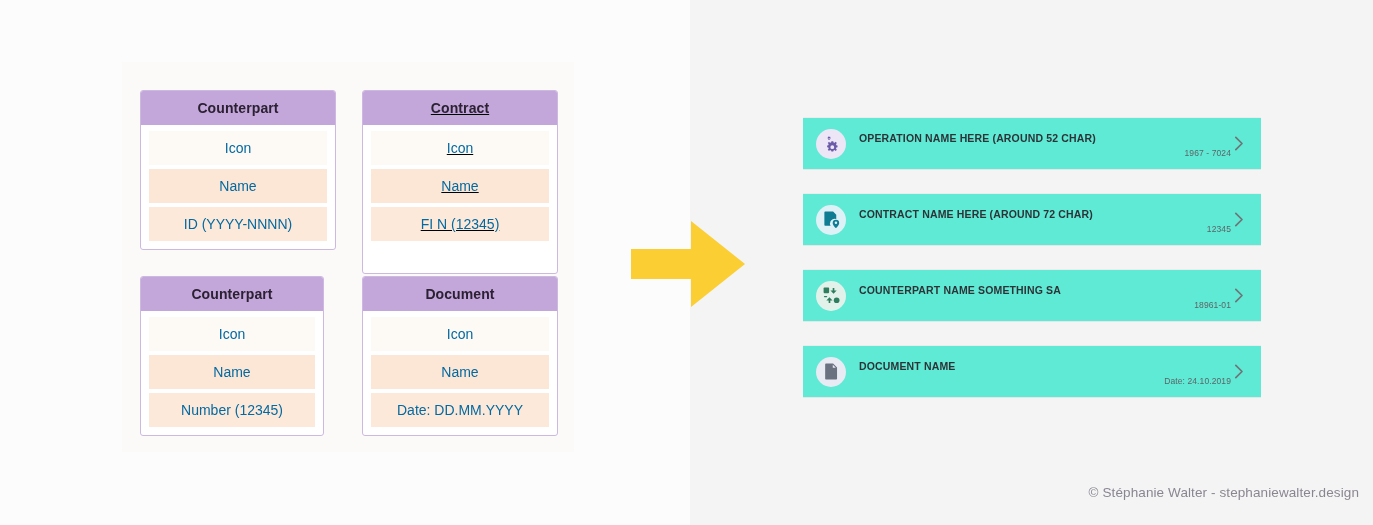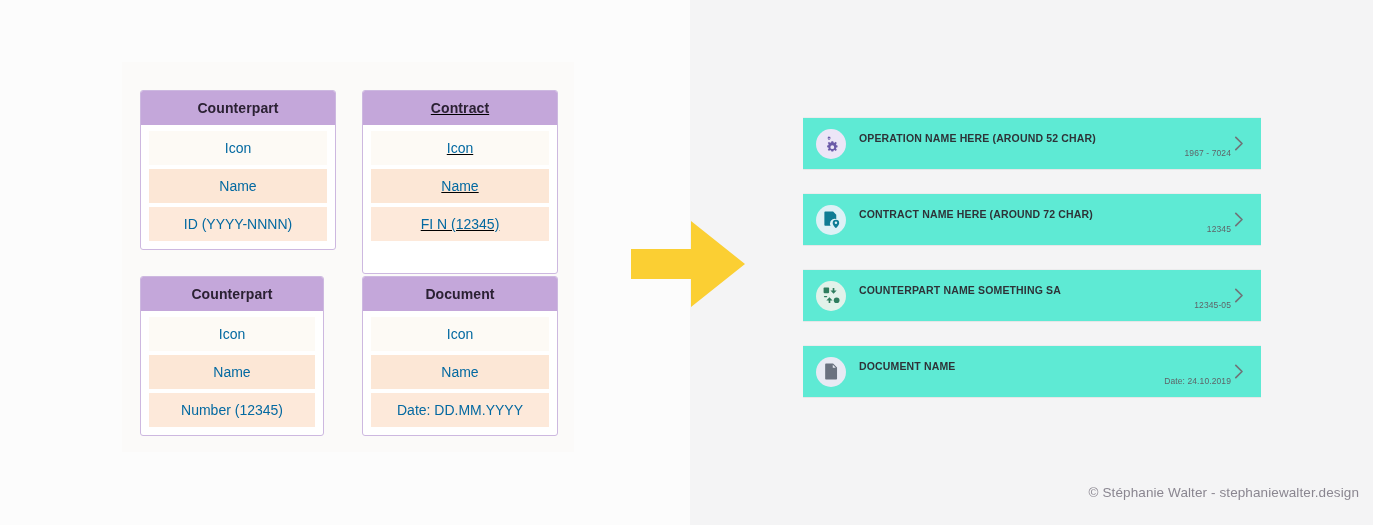--- a/index.html
+++ b/index.html
@@ -248,21 +248,21 @@
       <svg width="19" height="19" viewBox="0 0 24 24" fill="#2f7d5e" xmlns="http://www.w3.org/2000/svg">
         <rect x="2" y="2" width="7" height="7" rx="1"></rect>
         <path d="M13.5 2.5h2.1v3.1h2.9l-3.9 4.2-3.9-4.2h2.8V2.5z"></path>
         <path d="M10.5 21.5H8.4v-3.1H5.5l3.9-4.2 3.9 4.2h-2.8v3.1z"></path>
         <circle cx="18.5" cy="18" r="3.6"></circle>
         <rect x="2.4" y="12.6" width="4.2" height="1.6" rx=".8"></rect>
       </svg>
     </span>
     <span class="li-text">
       <span class="li-title">COUNTERPART NAME SOMETHING SA</span>
-      <span class="li-sub" style="display:block">12345-05</span>
+      <span class="li-sub" style="display:block">18961-01</span>
     </span>
     <span class="li-chevron">
       <svg width="11" height="15" viewBox="0 0 11 15" xmlns="http://www.w3.org/2000/svg">
         <path d="M1.8 1.3L8 7.5l-6.2 6.2" fill="none" stroke="#707579" stroke-width="1.7" stroke-linecap="round" stroke-linejoin="round"></path>
       </svg>
     </span>
   </div>
 
   <div class="list-item">
     <span class="li-icon" style="background:#e8eaf4">

